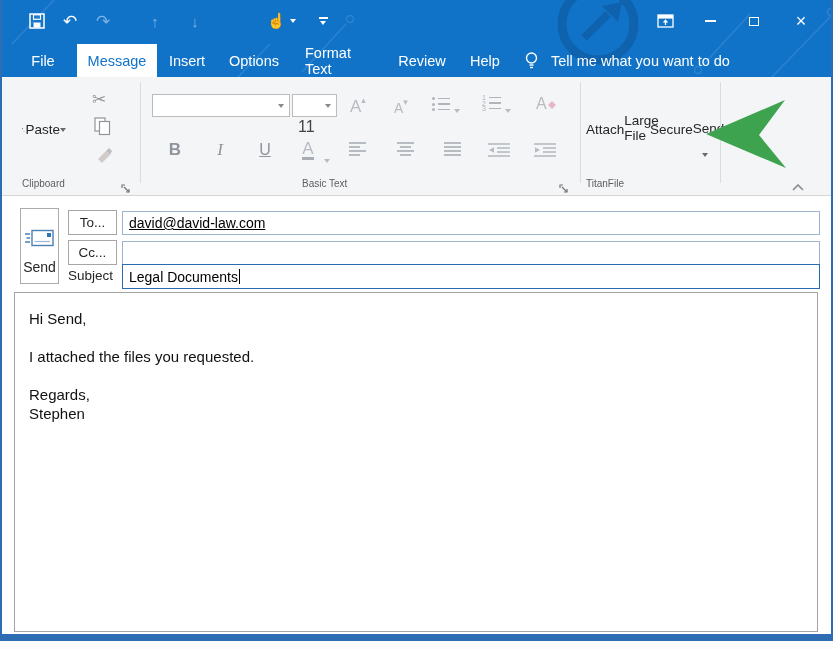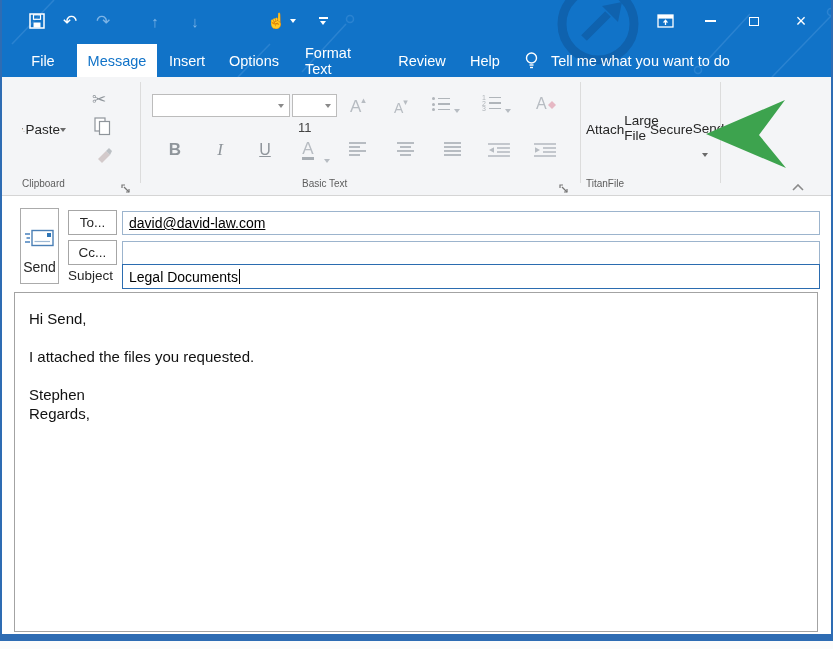--- a/index.html
+++ b/index.html
@@ -216,21 +216,21 @@
         <polyline points="8,5 8,8 5,8" fill="none" stroke="#767676" stroke-width="1.2"></polyline>
       </svg>
     </div>
     <div class="vsep" style="left:138px;"></div>
 
     <div class="combo" style="left:150px; width:138px;">
       <span style="padding-left:5px;"></span>
       <span class="caret-down"></span>
     </div>
     <div class="combo" style="left:290px; width:45px;">
-      <span style="padding-left:5px; font-size:13px; color:#444;margin-top:43px;">11</span>
+      <span style="padding-left:5px; font-size:16px; color:#444;margin-top:43px;">11</span>
       <span class="caret-down"></span>
     </div>
     <div class="abs ribbon-ic-light" style="left:348px; top:18px; font-size:17px;">
       <span>A</span><span style="font-size:9px; vertical-align:9px;">▴</span>
     </div>
     <div class="abs ribbon-ic-light" style="left:392px; top:20px; font-size:14px;">
       <span>A</span><span style="font-size:9px; vertical-align:8px;">▾</span>
     </div>
     <div class="abs" style="left:430px; top:20px;">
       <span class="listic">
@@ -406,19 +406,19 @@
           <span class="caretbar"></span>
     </div>
   </div>
 
   <div class="bodywrap">
     <div class="bodybox">
       <div class="bodyline">Hi Send,</div>
       <div class="bodyline"></div>
       <div class="bodyline">I attached the files you requested.</div>
       <div class="bodyline"></div>
+      <div class="bodyline">Regards,</div>
       <div class="bodyline">Stephen</div>
-      <div class="bodyline">Regards,</div>
     </div>
   </div>
 
 </div>
 </div>
 
 </body></html>

